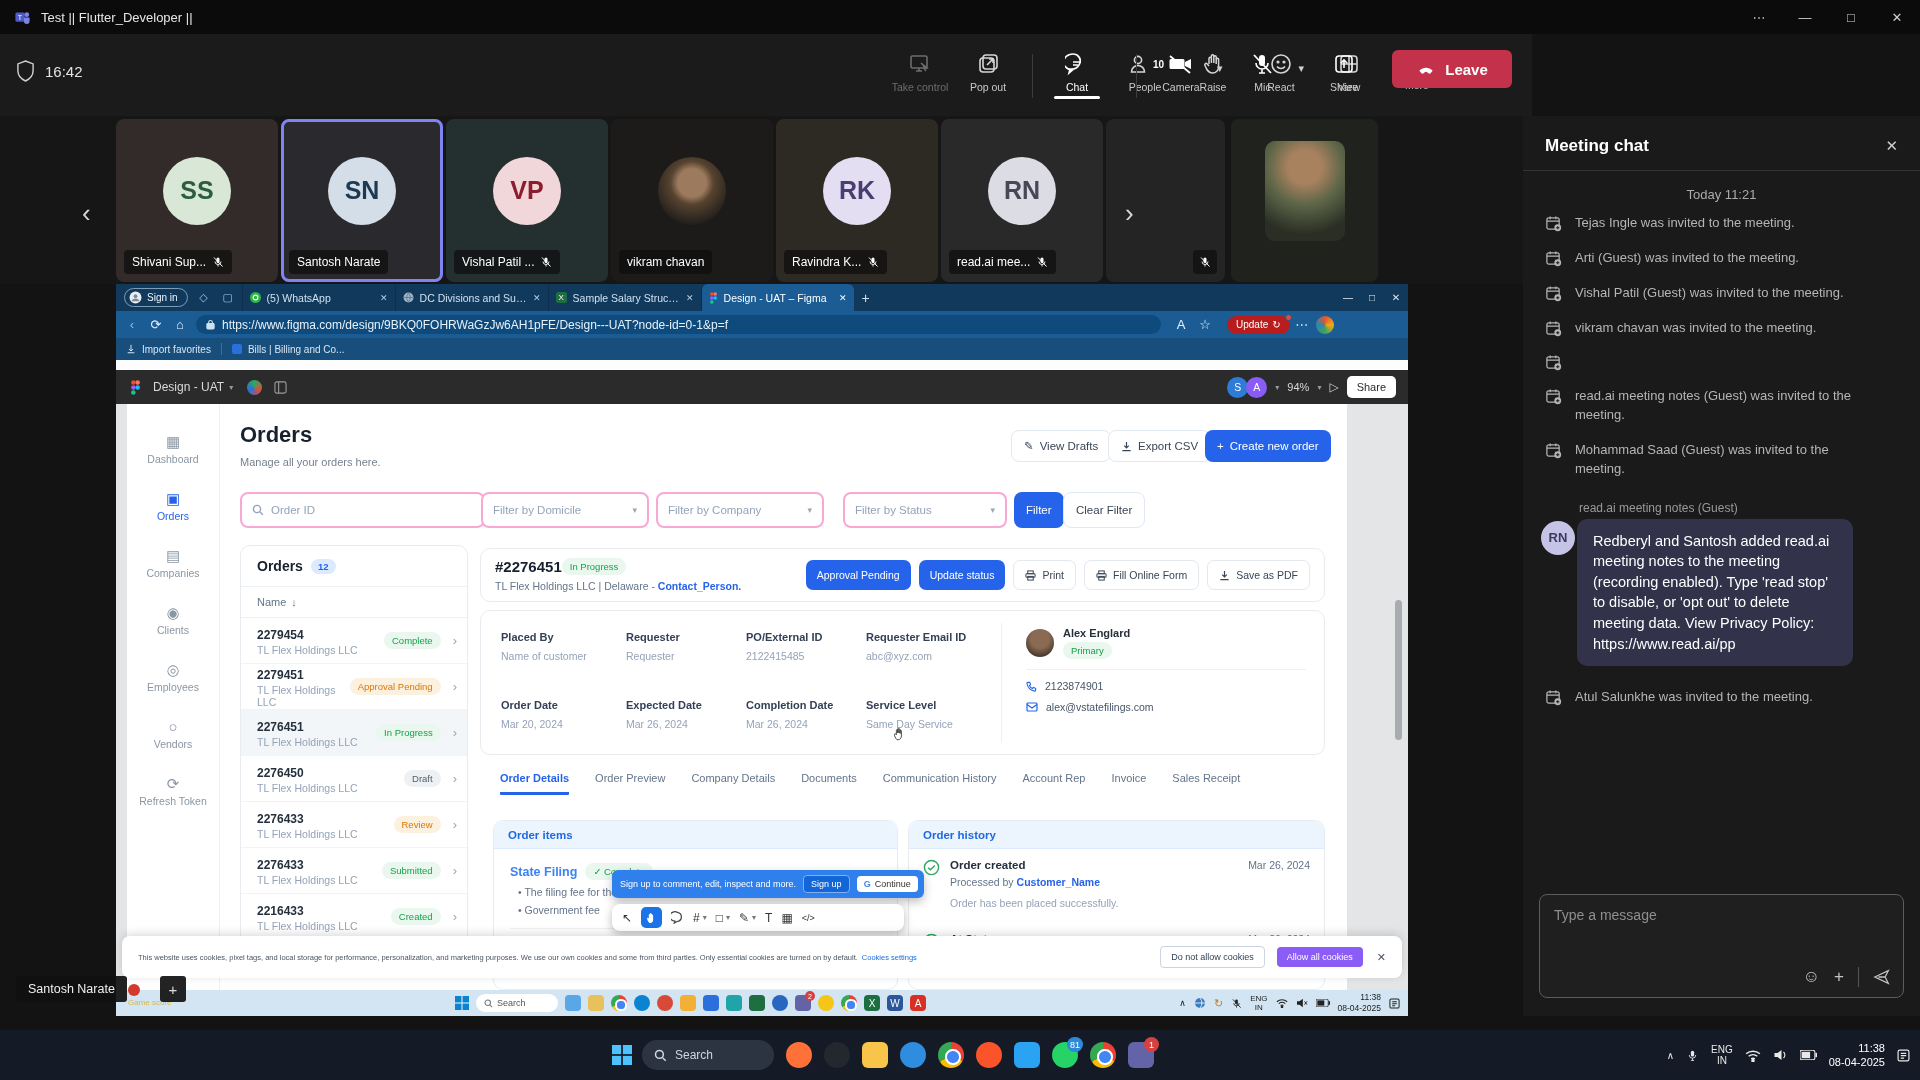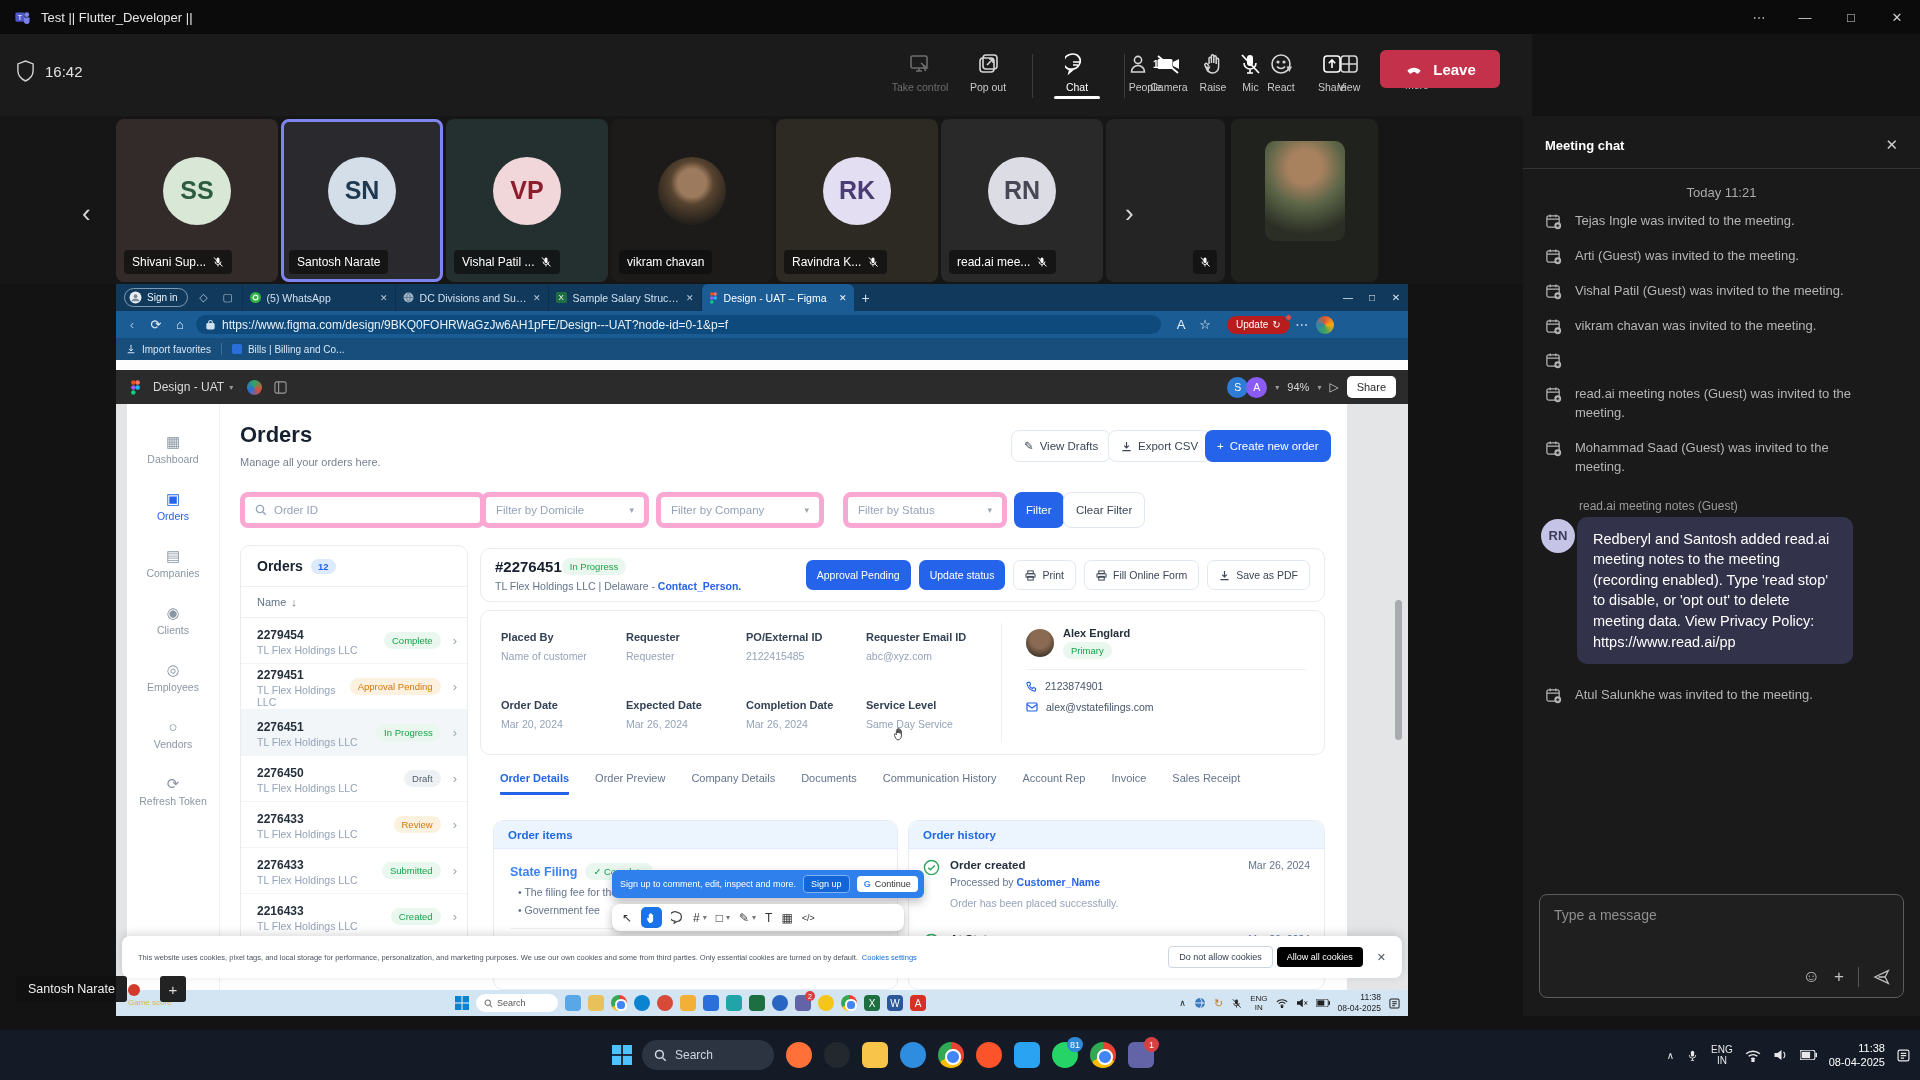--- a/index.html
+++ b/index.html
@@ -17,33 +17,33 @@
 .mtb{position:absolute;left:0;top:34px;width:1532px;height:82px;background:#1b1b1b}
 .timer{position:absolute;left:16px;top:26px;display:flex;align-items:center;gap:10px;color:#e3e3e3;font-size:15px}
 .mtb-center{position:absolute;left:886px;top:8px;display:flex;align-items:flex-start}
 .mtbi{width:68px;display:flex;flex-direction:column;align-items:center;gap:5px;padding-top:10px;color:#d5d5d5;position:relative}
 .mtbi .lbl{font-size:10.5px;color:#c9c9c9;white-space:nowrap}
 .mtbi.dis,.mtbi.dis .lbl{color:#6d6d6d}
 .mtbi.active:after{content:"";position:absolute;bottom:-6px;width:46px;height:3px;background:#fff;border-radius:2px}
 .vdiv{width:1px;height:44px;background:#3d3d3d;margin:12px 10px 0}
 .mtb-right{position:absolute;right:16px;top:8px;display:flex;align-items:flex-start}
 .chev{color:#cfcfcf;font-size:11px;margin:20px 6px 0 2px}
-.leave{margin:8px 16px 0 14px;width:120px;height:38px;background:#c4314b;border-radius:6px;display:flex;align-items:center;justify-content:center;gap:9px;color:#fff;font-weight:bold;font-size:15px}
+.leave{margin:8px 4px 0 14px;width:120px;height:38px;background:#c4314b;border-radius:6px;display:flex;align-items:center;justify-content:center;gap:9px;color:#fff;font-weight:bold;font-size:15px}
 .badge10{font-weight:bold;font-size:10px;color:#fff;margin-left:3px}
 
 .strip{position:absolute;left:0;top:116px;width:1920px;height:168px;background:#161616}
 .tile{position:absolute;top:3px;height:163px;border-radius:8px;overflow:hidden;background:#2b2727}
 .tile .av{position:absolute;left:50%;top:44%;transform:translate(-50%,-50%);width:68px;height:68px;border-radius:50%;display:flex;align-items:center;justify-content:center;font-size:25px;font-weight:bold}
 .tile .nm{position:absolute;left:8px;bottom:8px;height:24px;background:rgba(14,14,14,.72);border-radius:4px;display:flex;align-items:center;gap:6px;padding:0 8px;color:#fff;font-size:12px;white-space:nowrap}
 .tile.sel{outline:3px solid #7f85f0;outline-offset:-3px}
 .stripnav{position:absolute;top:82px;color:#d8d8d8;font-size:26px}
 
 .chatpanel{position:absolute;left:1523px;top:116px;width:397px;height:900px;background:#1a1a1a;color:#d8d8d8}
 .chathdr{display:flex;align-items:center;justify-content:space-between;padding:20px 22px 14px}
-.chathdr .t{font-size:13px;font-weight:bold;color:#fff}
+.chathdr .t{font-size:17px;font-weight:bold;color:#fff}
 .chatdiv{height:1px;background:#333;margin:0 0}
 .datehdr{text-align:center;color:#ababab;font-size:13px;margin:16px 0 4px}
 .sysmsg{display:flex;gap:12px;padding:8px 22px;color:#b5b5b5;font-size:13px;line-height:1.45}
 .sysmsg .ic{flex:0 0 18px;padding-top:1px}
 .sender{color:#9a9a9a;font-size:12px;margin:14px 0 4px 56px}
 .bubwrap{position:relative;margin-left:40px;width:290px}
 .bubav{position:absolute;left:-22px;top:2px;width:34px;height:34px;border-radius:50%;background:#c5c3e6;color:#3c3b5e;display:flex;align-items:center;justify-content:center;font-size:13px;font-weight:bold;z-index:2}
 .bubble{margin-left:14px;background:#32324a;border-radius:10px;padding:12px 16px;color:#fff;font-size:14.5px;line-height:1.42;width:276px}
 .typebox{position:absolute;left:16px;bottom:18px;width:365px;height:104px;border:1px solid #5c5c5c;border-radius:8px;background:#1f1f1f}
 .typebox textarea{width:100%;height:60px;background:transparent;border:none;resize:none;outline:none;color:#ddd;font-size:14px;padding:12px 14px;font-family:"Liberation Sans",sans-serif}
@@ -80,21 +80,21 @@
 
 .sbar{position:absolute;left:0;top:0;width:93px;height:586px;border-right:1px solid #eef1f4}
 .sbi{display:flex;flex-direction:column;align-items:center;gap:4px;margin-top:26px;color:#8a96a3;font-size:10.5px}
 .sbi .ig{font-size:15px;line-height:1}
 .sbi.active{color:#2563eb}
 .h1{position:absolute;left:113px;top:18px;font-size:22px;font-weight:bold;color:#16202e}
 .sub{position:absolute;left:113px;top:52px;font-size:11px;color:#75818f}
 .actbtn{position:absolute;top:26px;height:32px;border-radius:8px;display:flex;align-items:center;gap:6px;padding:0 12px;font-size:11.5px}
 .whitebtn{border:1px solid #e2e8f0;background:#fff;color:#3a4656}
 .bluebtn{background:#2563eb;color:#fff;border:none}
-.filter{position:absolute;top:88px;height:36px;border:5px solid #f9a8d4;border-radius:8px;background:#fff;display:flex;align-items:center;padding:0 10px;font-size:11.5px;color:#94a3b8}
+.filter{position:absolute;top:88px;height:36px;border:2px solid #f9a8d4;border-radius:8px;background:#fff;display:flex;align-items:center;padding:0 10px;font-size:11.5px;color:#94a3b8}
 .filter .dd{margin-left:auto;color:#9aa7b5;font-size:9px}
 .filter input{border:none;outline:none;font-size:11.5px;width:170px;color:#334155;font-family:"Liberation Sans",sans-serif}
 .filter input::placeholder{color:#94a3b8}
 .card{position:absolute;background:#fff;border:1px solid #e8ecf0;border-radius:10px}
 .lchdr{display:flex;align-items:center;gap:8px;padding:12px 16px;border-bottom:1px solid #eef1f4}
 .lchdr .t{font-size:14px;font-weight:bold;color:#16202e}
 .cntbadge{background:#dbeafe;color:#2563eb;font-size:9.5px;border-radius:9px;padding:2px 7px;font-weight:bold}
 .namerow{display:flex;align-items:center;gap:5px;padding:9px 16px;color:#64748b;font-size:11px;border-bottom:1px solid #eef1f4}
 .orow{display:flex;align-items:center;height:46px;padding:0 10px 0 16px;border-bottom:1px solid #f1f4f7}
 .orow.sel{background:#f3f6f9}
@@ -123,21 +123,21 @@
 .ftoolbar .dd{font-size:8px;color:#777;margin-left:-6px}
 .hist-entry{display:flex;gap:10px;padding:10px 14px 0}
 .hist-title{font-size:11.5px;font-weight:bold;color:#25303d}
 .hist-sub{font-size:10.5px;color:#64748b;margin-top:5px}
 .hist-desc{font-size:10.5px;color:#94a3b8;margin-top:9px}
 .hist-date{margin-left:auto;font-size:10.5px;color:#64748b;white-space:nowrap}
 .cookie{position:absolute;left:6px;top:652px;width:1280px;height:42px;background:#fff;border-radius:8px;box-shadow:0 -2px 10px rgba(0,0,0,.15);display:flex;align-items:center;padding:0 16px;z-index:8}
 .cookie .ctext{font-size:7.5px;color:#4a5562;white-space:nowrap}
 .cookie .clink{font-size:7.5px;color:#1a6fe0;margin-left:4px;white-space:nowrap}
 .cookie .cbtn1{margin-left:auto;border:1px solid #cbd5e1;border-radius:4px;font-size:9px;color:#334155;padding:5px 10px;white-space:nowrap}
-.cookie .cbtn2{margin-left:4px;background:#000000;border-radius:4px;font-size:9px;color:#fff;padding:5px 10px;white-space:nowrap}
+.cookie .cbtn2{margin-left:12px;background:#8b5cf6;border-radius:4px;font-size:9px;color:#fff;padding:5px 10px;white-space:nowrap}
 .cookie .cx{margin-left:14px;color:#4a5562;font-size:11px}
 
 .stask{height:26px;background:#d3e5f2;display:flex;align-items:center;gap:7px;padding-left:339px}
 .stask .spill{height:18px;width:82px;background:#fff;border-radius:9px;display:flex;align-items:center;gap:4px;padding:0 8px;color:#555;font-size:9px}
 .sic{width:16px;height:16px;border-radius:4px;position:relative;flex:0 0 16px}
 .sbdg{position:absolute;right:-4px;top:-4px;min-width:10px;height:10px;border-radius:5px;background:#d74040;color:#fff;font-size:7px;display:flex;align-items:center;justify-content:center;padding:0 2px}
 .stray{margin-left:auto;display:flex;align-items:center;gap:8px;margin-right:8px;color:#222;font-size:9px}
 .stime{text-align:right;font-size:8.5px;line-height:1.25;color:#222}
 
 .taskbar{position:absolute;left:0;top:1030px;width:1920px;height:50px;background:#141b27;display:flex;align-items:center}

